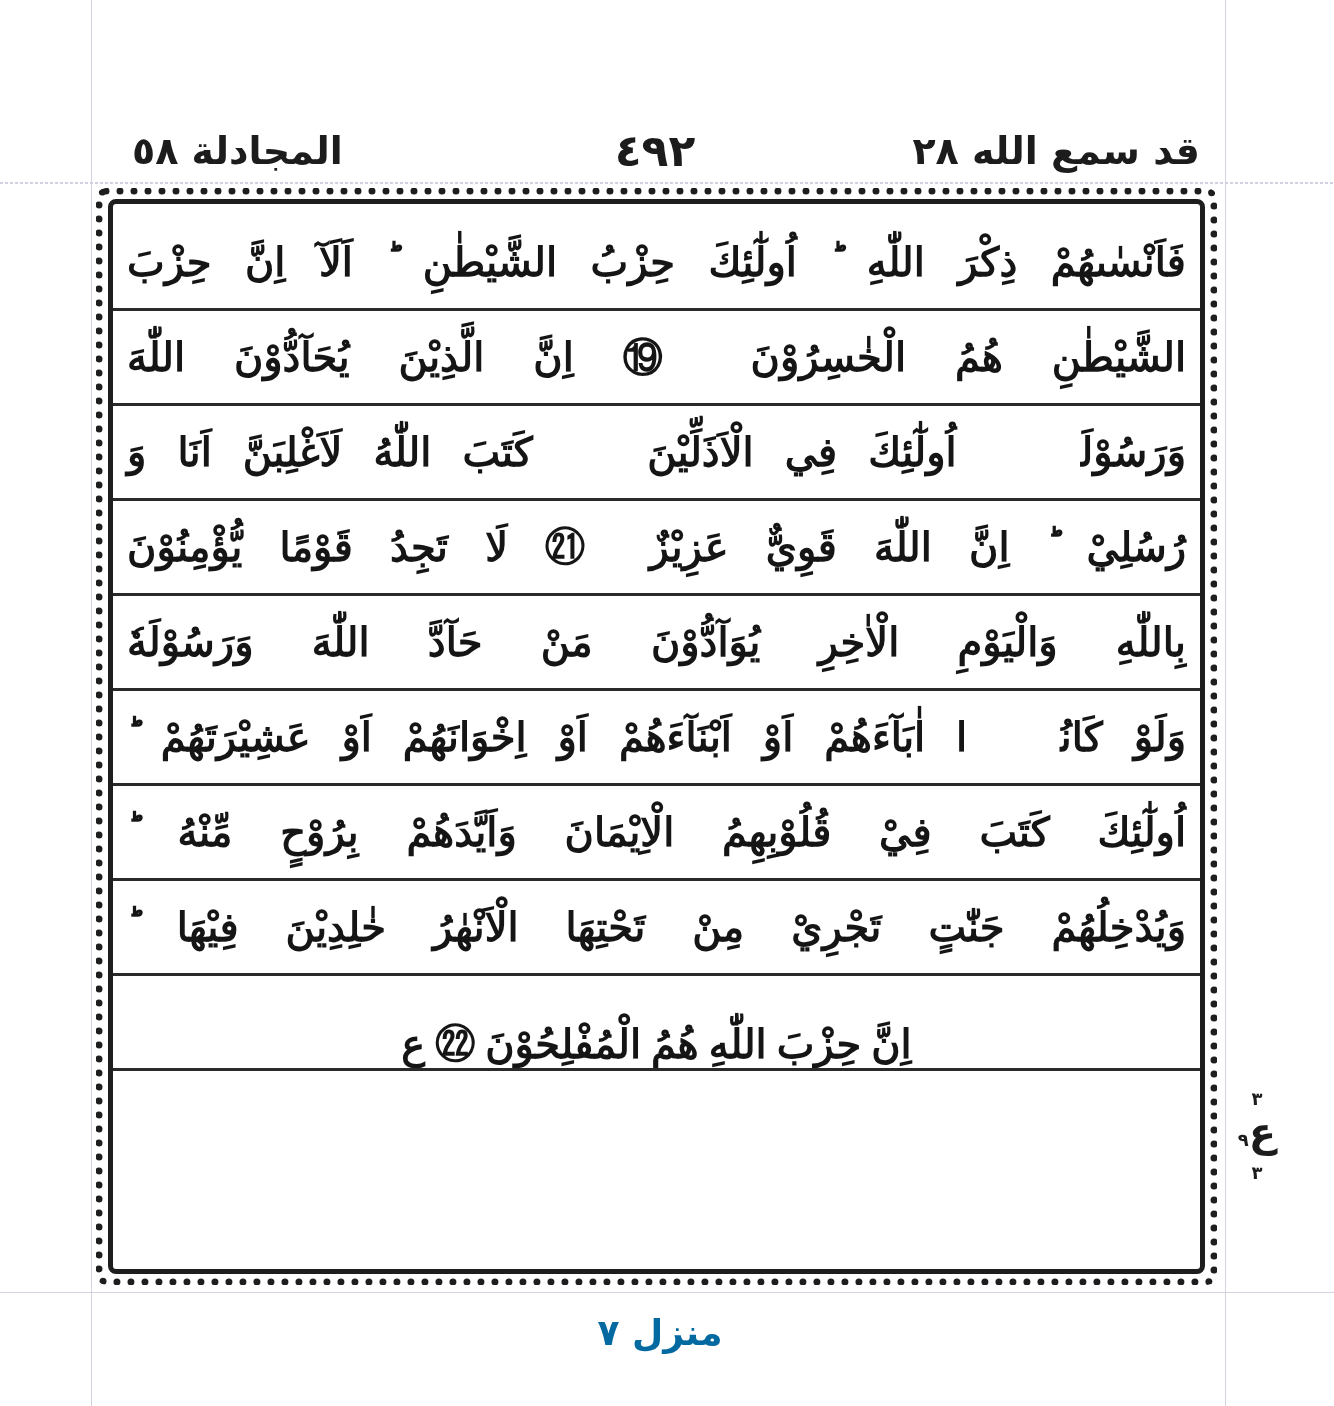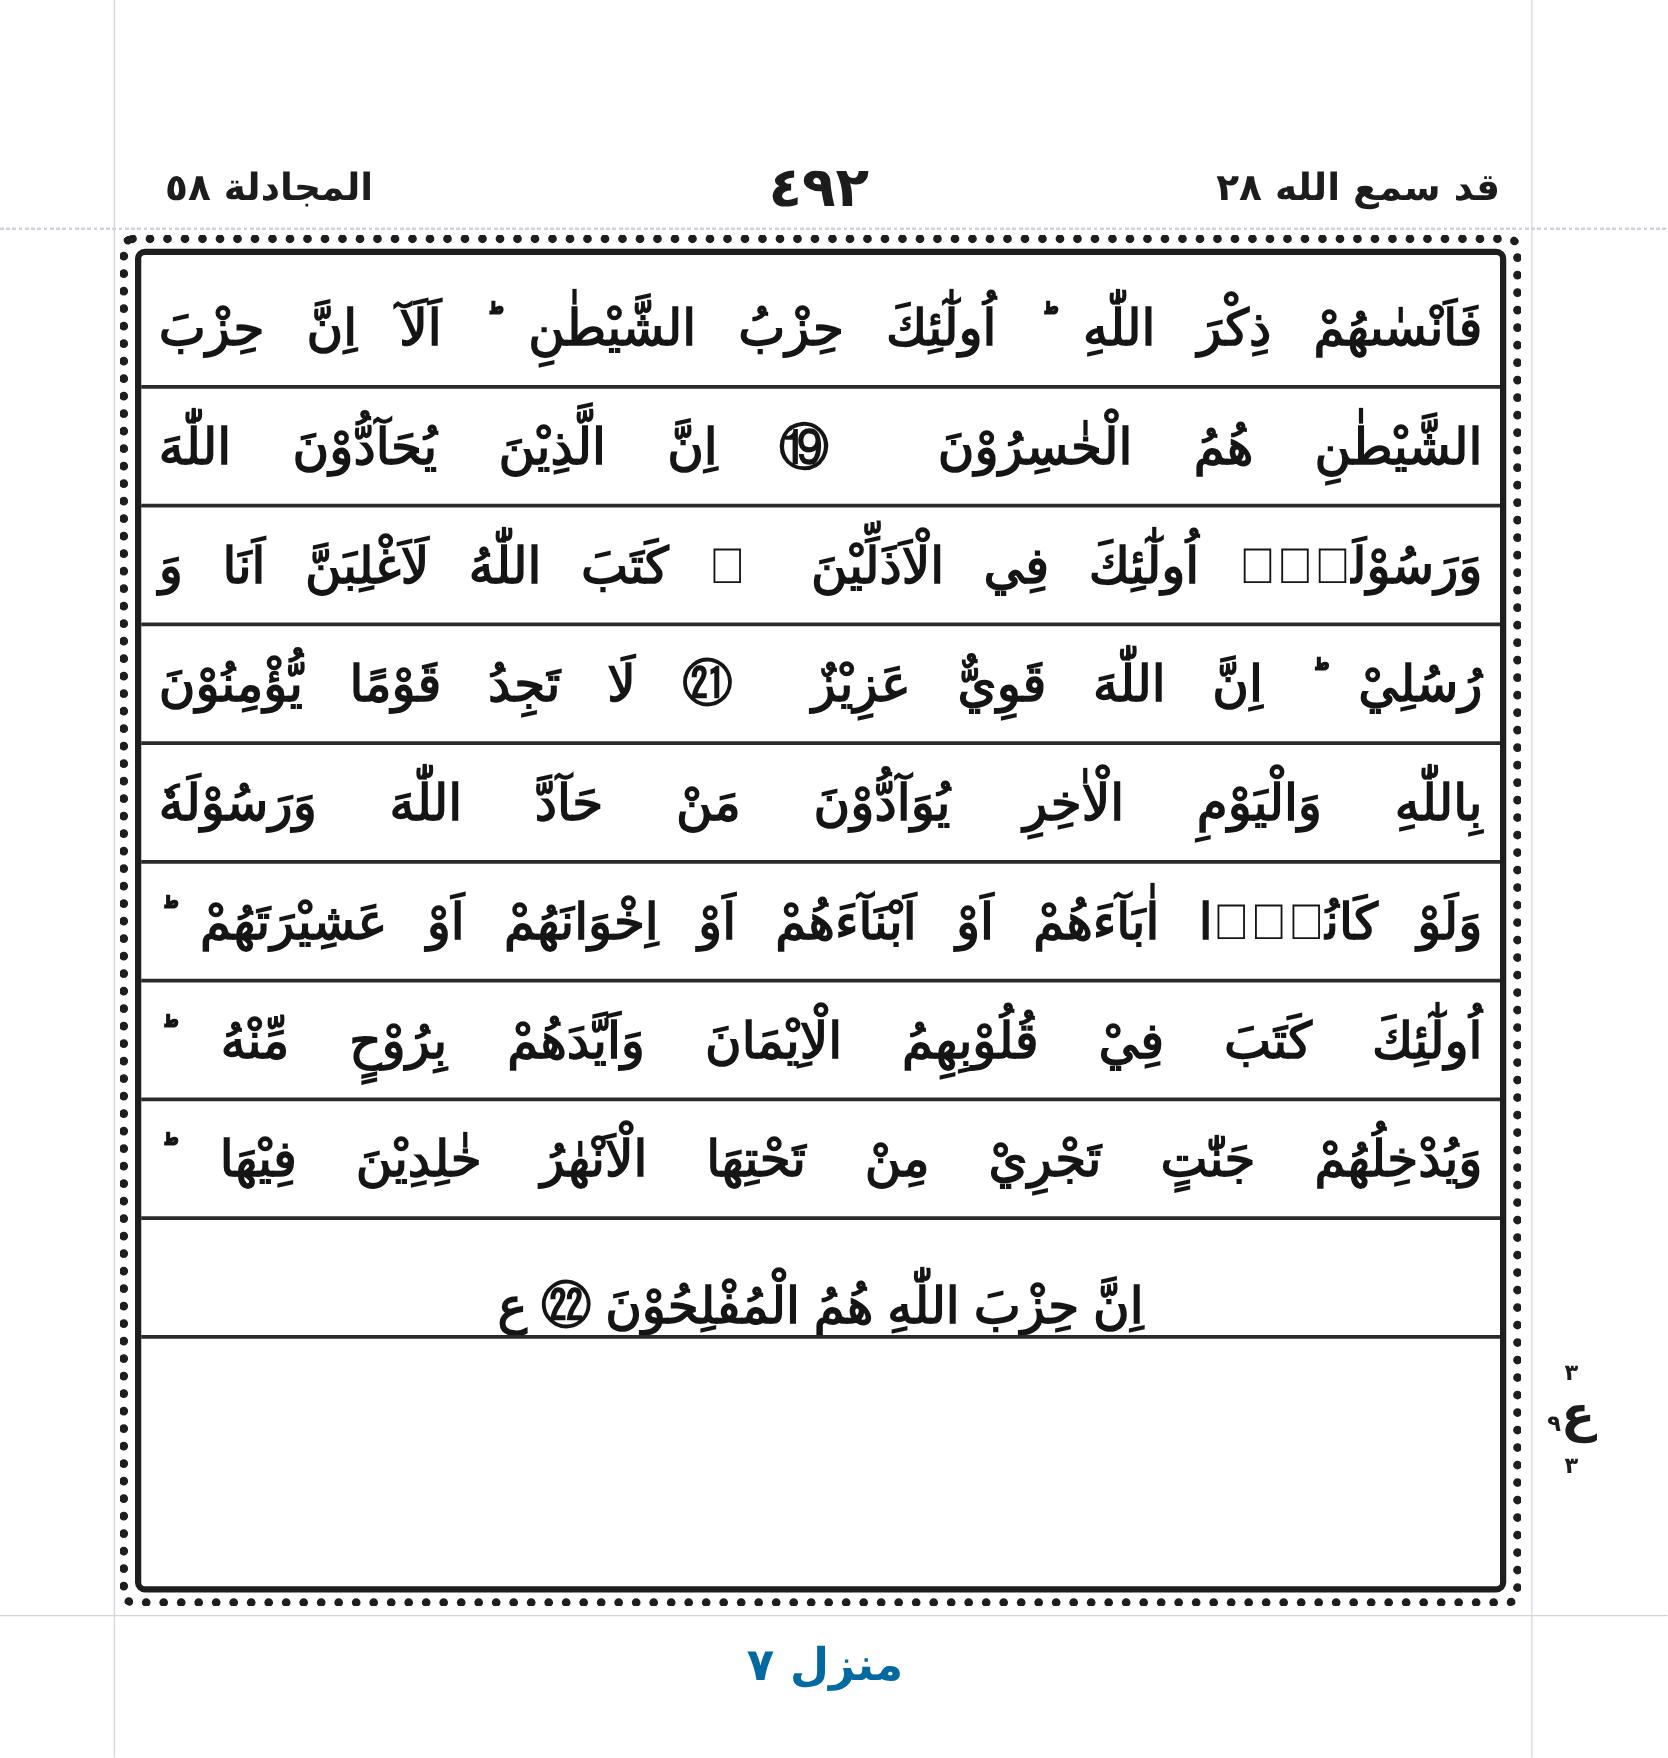--- a/index.html
+++ b/index.html
@@ -34,21 +34,21 @@
       background: repeating-linear-gradient(90deg, #cfd0e0 0 3px, transparent 3px 5px);
       height: 2px;
     }
     
     .header-item {
       position: absolute;
       top: 126px;
       height: 50px;
       font-family: "DejaVu Sans", sans-serif;
       font-weight: bold;
-      font-size: 30px;
+      font-size: 38px;
       line-height: 50px;
       color: #1c1c1c;
       direction: rtl;
       white-space: nowrap;
     }
     .header-left { left: 132px; }
     .header-center { left: 600px; width: 110px; text-align: center; font-size: 44px; }
     .header-right { right: 134px; }
 
     
@@ -81,21 +81,21 @@
     }
     .line {
       height: 95px;
       border-bottom: 3px solid #2a2a2a;
       display: flex;
       align-items: center;
       justify-content: center;
       direction: rtl;
       padding: 0 14px;
       box-sizing: border-box;
-      font-family: Liberation Sans, sans-serif;
+      font-family: Liberation Serif, serif;
       font-weight: bold;
       font-size: 40px;
       color: #151515;
       white-space: nowrap;
       overflow: hidden;
     }
     .line .line-text {
       display: block;
       width: 100%;
       text-align: justify;

